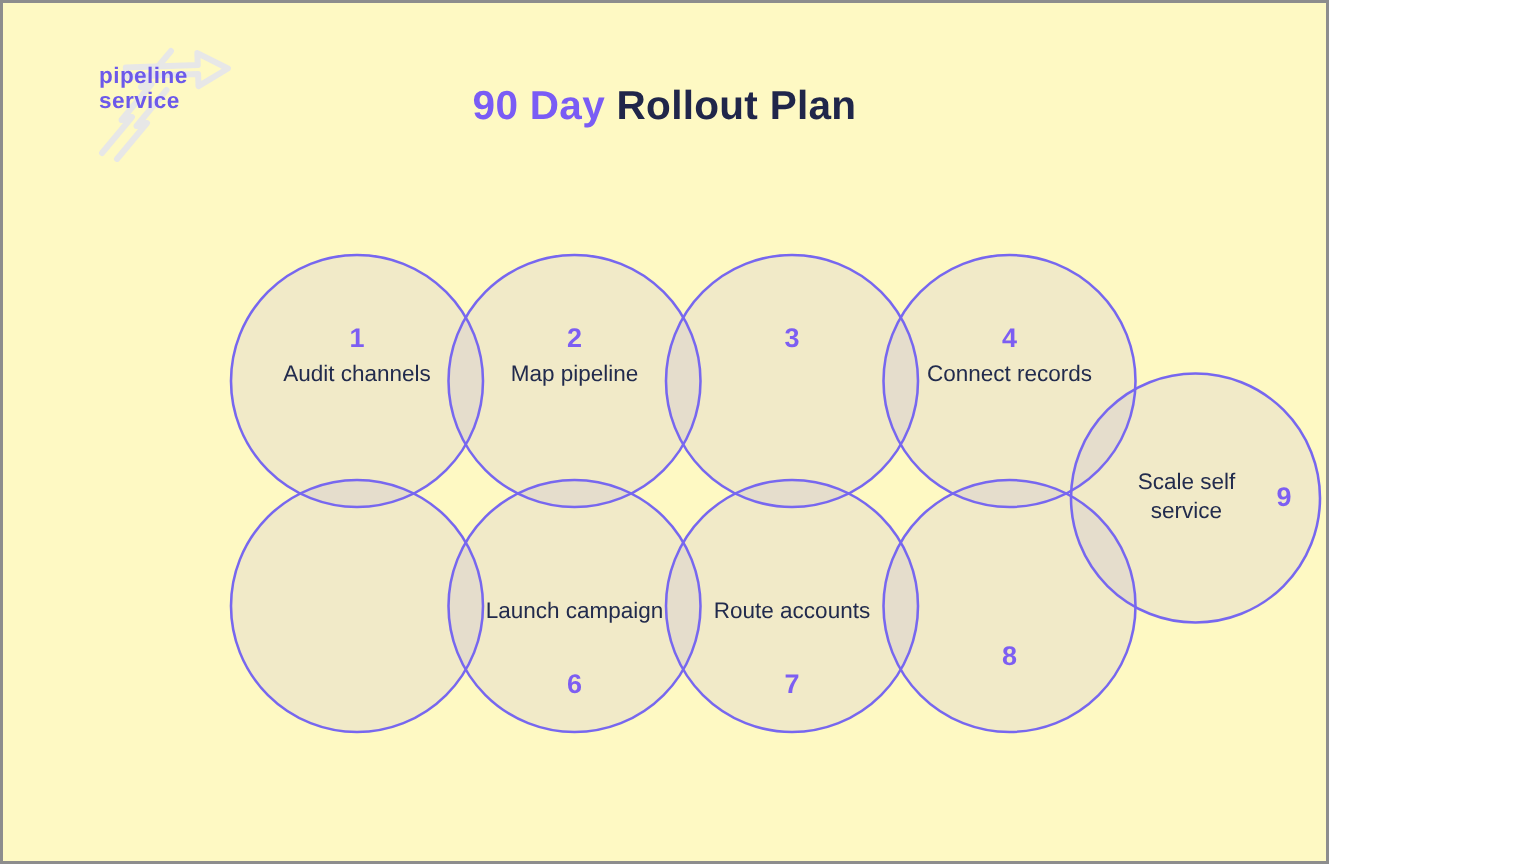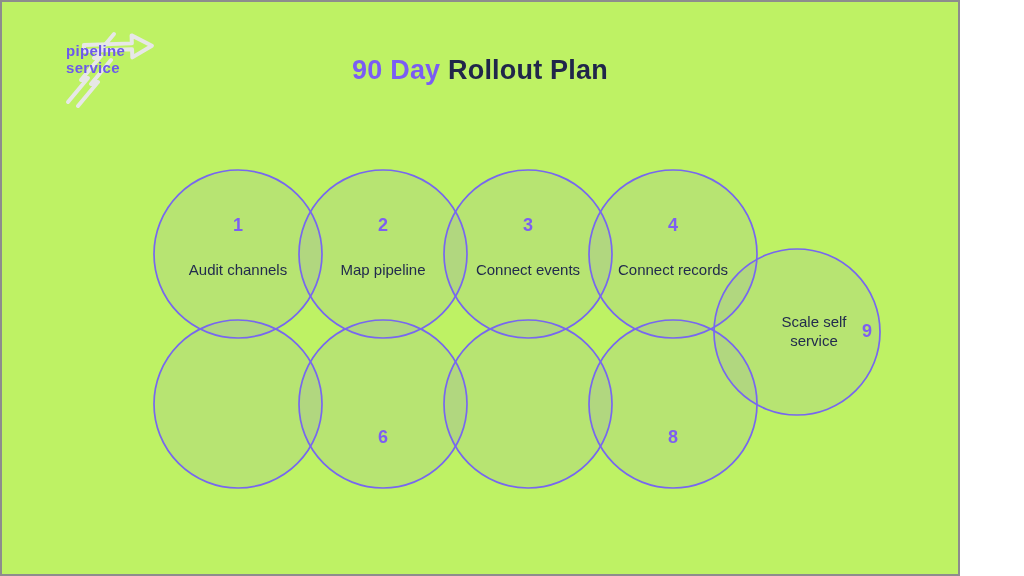--- a/index.html
+++ b/index.html
@@ -1,21 +1,21 @@
 <!DOCTYPE html>
 <html><head>
 <meta charset="utf-8">
 <style>
   html, body { margin: 0; padding: 0; background: #ffffff; }
   .frame {
     position: relative;
-    width: 960px;
+    width: 886px;
     height: 576px;
     box-sizing: border-box;
-    background: #bef264;
+    background: #fef9c3;
     border: 2px solid #8d8d8d;
     overflow: hidden;
     font-family: "Liberation Sans", sans-serif;
   }
 
   
   .logo { position: absolute; left: 52px; top: 16px; width: 120px; height: 90px; }
   .logo-arrow { position: absolute; left: 0; top: 0; }
   .logo-text {
     position: absolute; left: 12px; top: 24px;
@@ -36,27 +36,27 @@
   .diagram-svg { position: absolute; left: 0; top: 0; width: 1024px; height: 576px; }
 
   .step { position: absolute; text-align: center; }
   .step .num {
     font-size: 18px; line-height: 22px; font-weight: 700; color: #7d5ef2;
   }
   .step .label {
     font-size: 15px; line-height: 19px; font-weight: 500; color: #222b4d;
   }
   .step-top    { width: 168px; top: 212px; }
-  .step-top .label  { margin-top: 24px; }
+  .step-top .label  { margin-top: 4px; }
   .step-bottom { width: 168px; top: 396px; }
   .step-bottom .num { margin-top: 28px; }
 
   .step-side {
     top: 310px; left: 730px; width: 140px;
-    display: flex; align-items: center; justify-content: flex-end; gap: 0;
+    display: flex; align-items: center; justify-content: center; gap: 12px;
   }
   .step-side .label { width: 96px; }
 </style>
 </head>
 <body>
 
 <div class="frame">
 
   <div class="logo">
     <svg class="logo-arrow" width="120" height="90" viewBox="0 0 120 90">
@@ -95,29 +95,33 @@
   <div class="step step-top" style="left:152px">
     <div class="num">1</div>
     <div class="label">Audit channels</div>
   </div>
   <div class="step step-top" style="left:297px">
     <div class="num">2</div>
     <div class="label">Map pipeline</div>
   </div>
   <div class="step step-top" style="left:442px">
     <div class="num">3</div>
-    <div class="label">Connect events</div>
   </div>
   <div class="step step-top" style="left:587px">
     <div class="num">4</div>
     <div class="label">Connect records</div>
   </div>
 
   <div class="step step-bottom" style="left:297px">
+    <div class="label">Launch campaign</div>
     <div class="num">6</div>
+  </div>
+  <div class="step step-bottom" style="left:442px">
+    <div class="label">Route accounts</div>
+    <div class="num">7</div>
   </div>
   <div class="step step-bottom" style="left:587px">
     <div class="num">8</div>
   </div>
 
   <div class="step step-side">
     <div class="label">Scale self service</div>
     <div class="num">9</div>
   </div>
 

